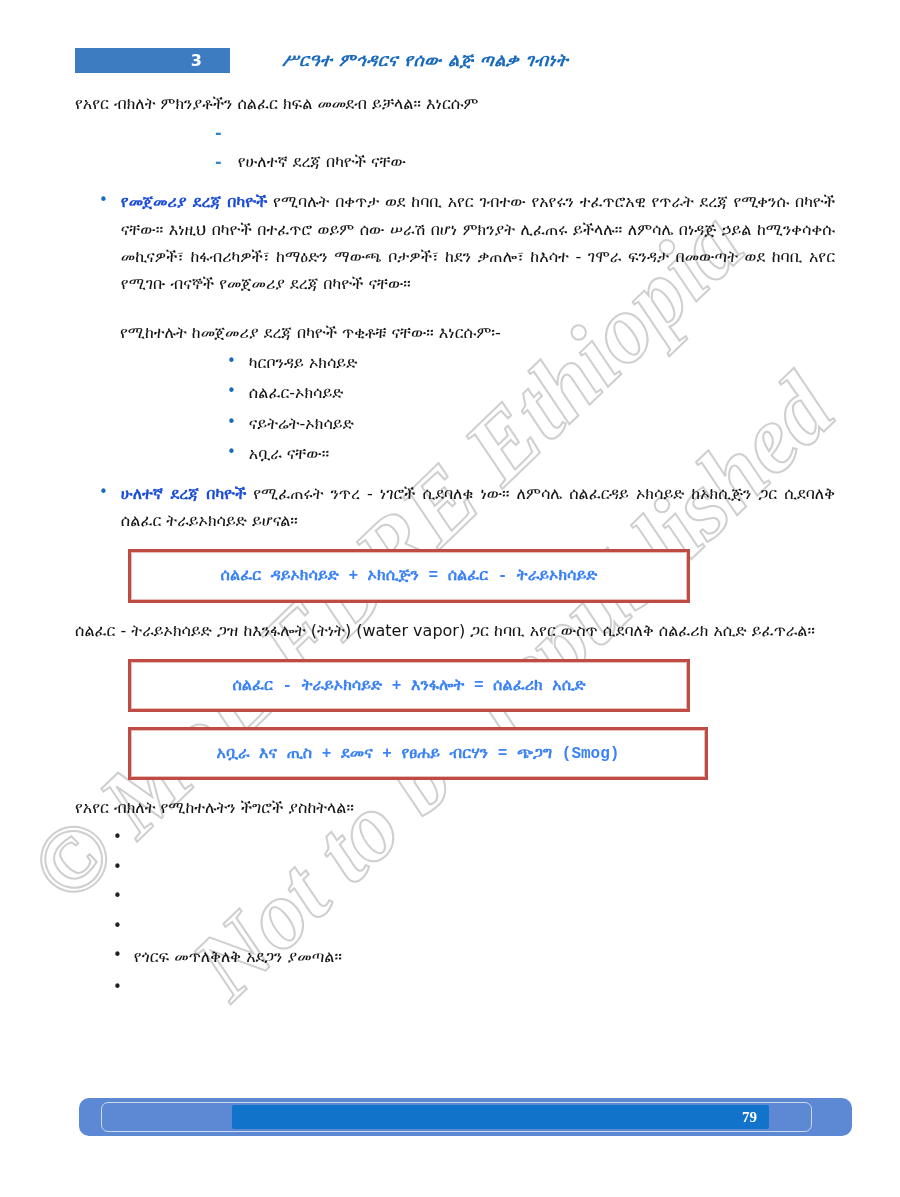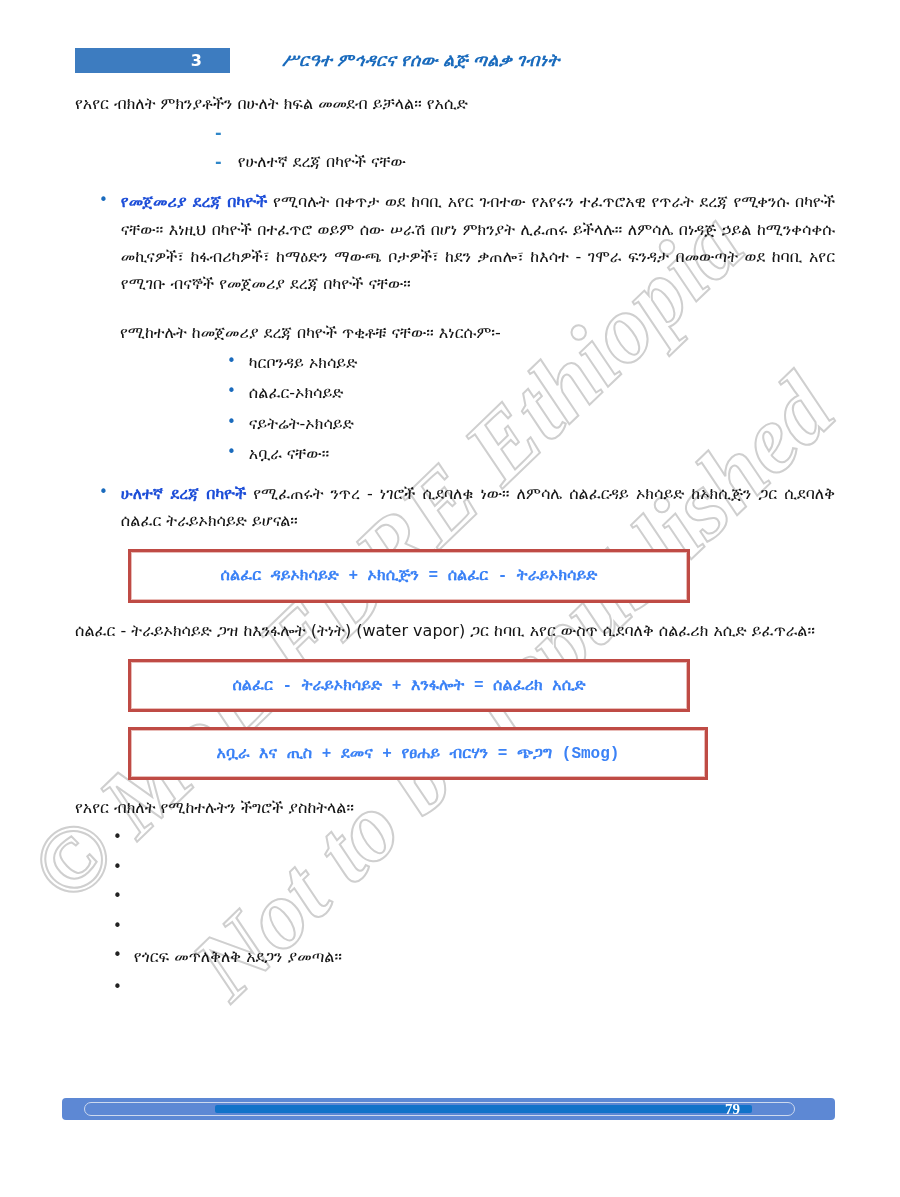--- a/index.html
+++ b/index.html
@@ -39,21 +39,20 @@
   .unit-badge{
     width:127px;height:25px;background:#3d7cc0;
     color:#fff;font-weight:bold;font-size:16px;
     text-align:right;padding-right:28px;line-height:25px;
     flex:0 0 auto;
   }
   .hdr-title{
     margin-left:52px;
     color:#1a6bbd;font-style:italic;font-weight:bold;font-size:17.5px;
     letter-spacing:.5px;
-    font-family:Liberation Serif, serif;
   }
   p{margin:0;}
   .para{margin-top:14px;text-align:justify;}
   .dash-row{display:flex;margin-left:140px;margin-top:2px;}
   .dash{color:#2e86c8;font-weight:bold;margin-right:16px;}
   .bullet-row{display:flex;margin-top:13px;}
   .dot{color:#1a6bbd;font-size:15px;margin:0 13px 0 24px;flex:0 0 auto;}
   .dot.dark{color:#222;margin:0 12px 0 38px;}
   .bullet-text{flex:1;text-align:justify;}
   .lead-blue{color:#1d4ed8;font-weight:bold;}
@@ -68,22 +67,22 @@
     text-align:center;
     padding:9px 4px;
   }
   .eq-box.wide{width:566px;}
   .eq-text{color:#3b82f6;font-weight:bold;font-size:16px;font-family:Liberation Mono, monospace;}
   .fx-list{margin-top:4px;}
   .fx-row{display:flex;margin-top:4px;}
   
   .footer{
     position:absolute;z-index:2;
-    left:62px;top:1098px;width:773px;height:22px;
-    background:#5d88d4;border-radius:4px;
+    left:79px;top:1098px;width:773px;height:38px;
+    background:#5d88d4;border-radius:10px;
   }
   .footer-inner{
     position:absolute;left:22px;right:40px;top:4px;bottom:4px;
     border:1px solid #cdd9ee;border-radius:7px;
   }
   .footer-dark{
     position:absolute;left:130px;right:42px;top:2px;bottom:2px;
     background:#1173c9;border-radius:2px;
     display:flex;align-items:center;justify-content:flex-end;
     padding-right:12px;
@@ -105,21 +104,21 @@
     </div>
   </div>
 
   <div class="content">
 
     <div class="hdr">
       <div class="unit-badge">3</div>
       <div class="hdr-title">ሥርዓተ ምኅዳርና የሰው ልጅ ጣልቃ ገብነት</div>
     </div>
 
-    <p class="para">የአየር ብክለት ምክንያቶችን በሁለት ክፍል መመደብ ይቻላል። የአሲድ</p>
+    <p class="para">የአየር ብክለት ምክንያቶችን ሰልፈር ክፍል መመደብ ይቻላል። እነርሱም</p>
 
     <div class="dash-row">
       <span class="dash">-</span>
     </div>
     <div class="dash-row">
       <span class="dash">-</span>
       <span>የሁለተኛ ደረጃ በካዮች ናቸው</span>
     </div>
 
     <div class="bullet-row">

